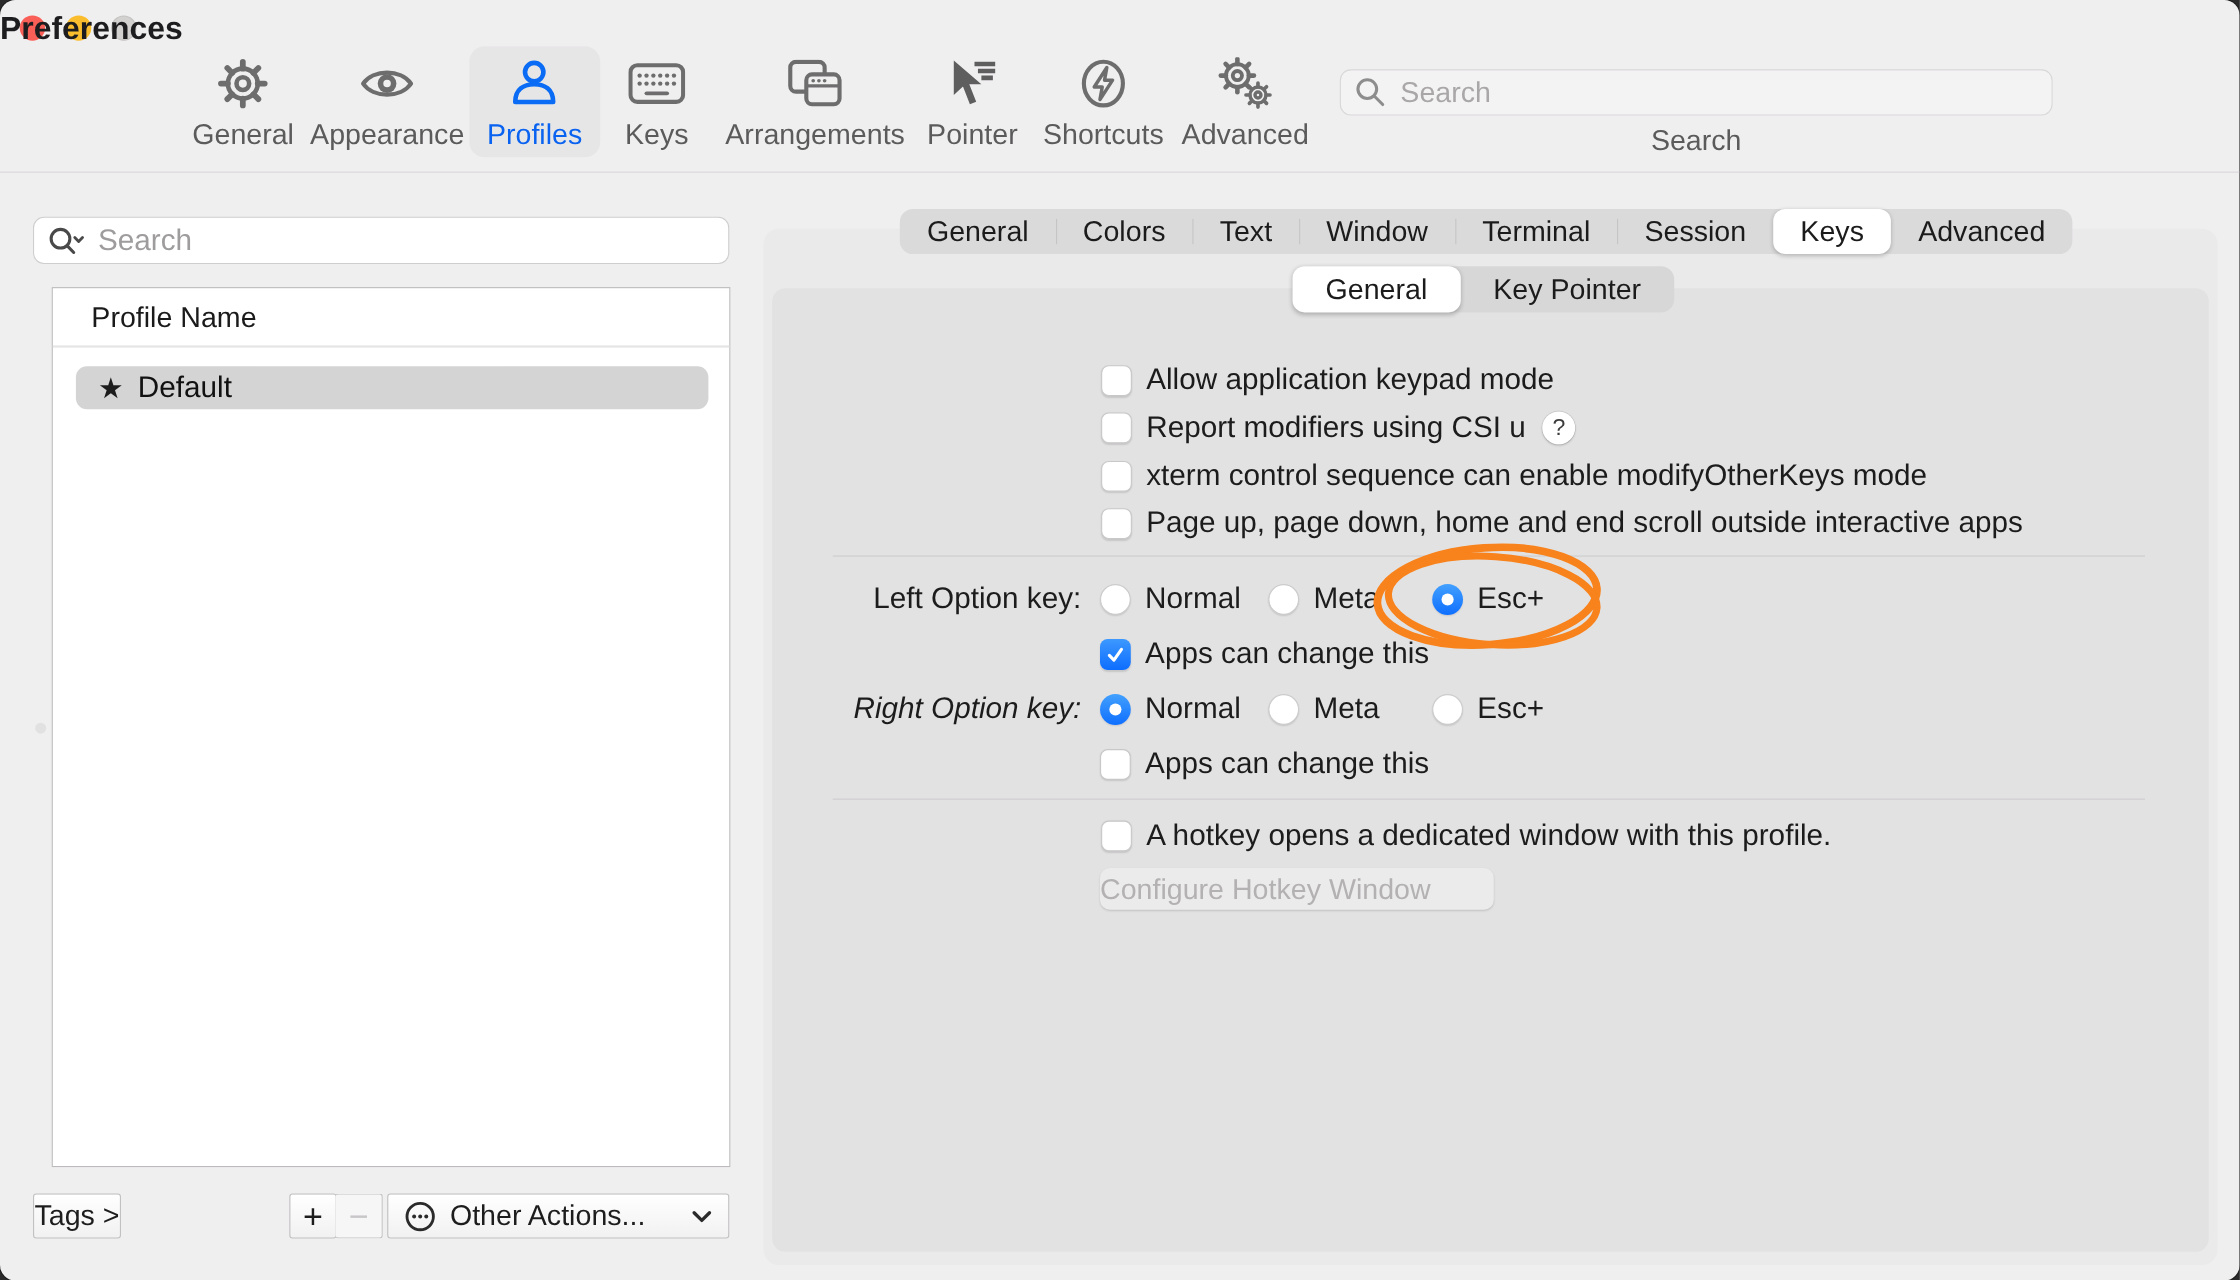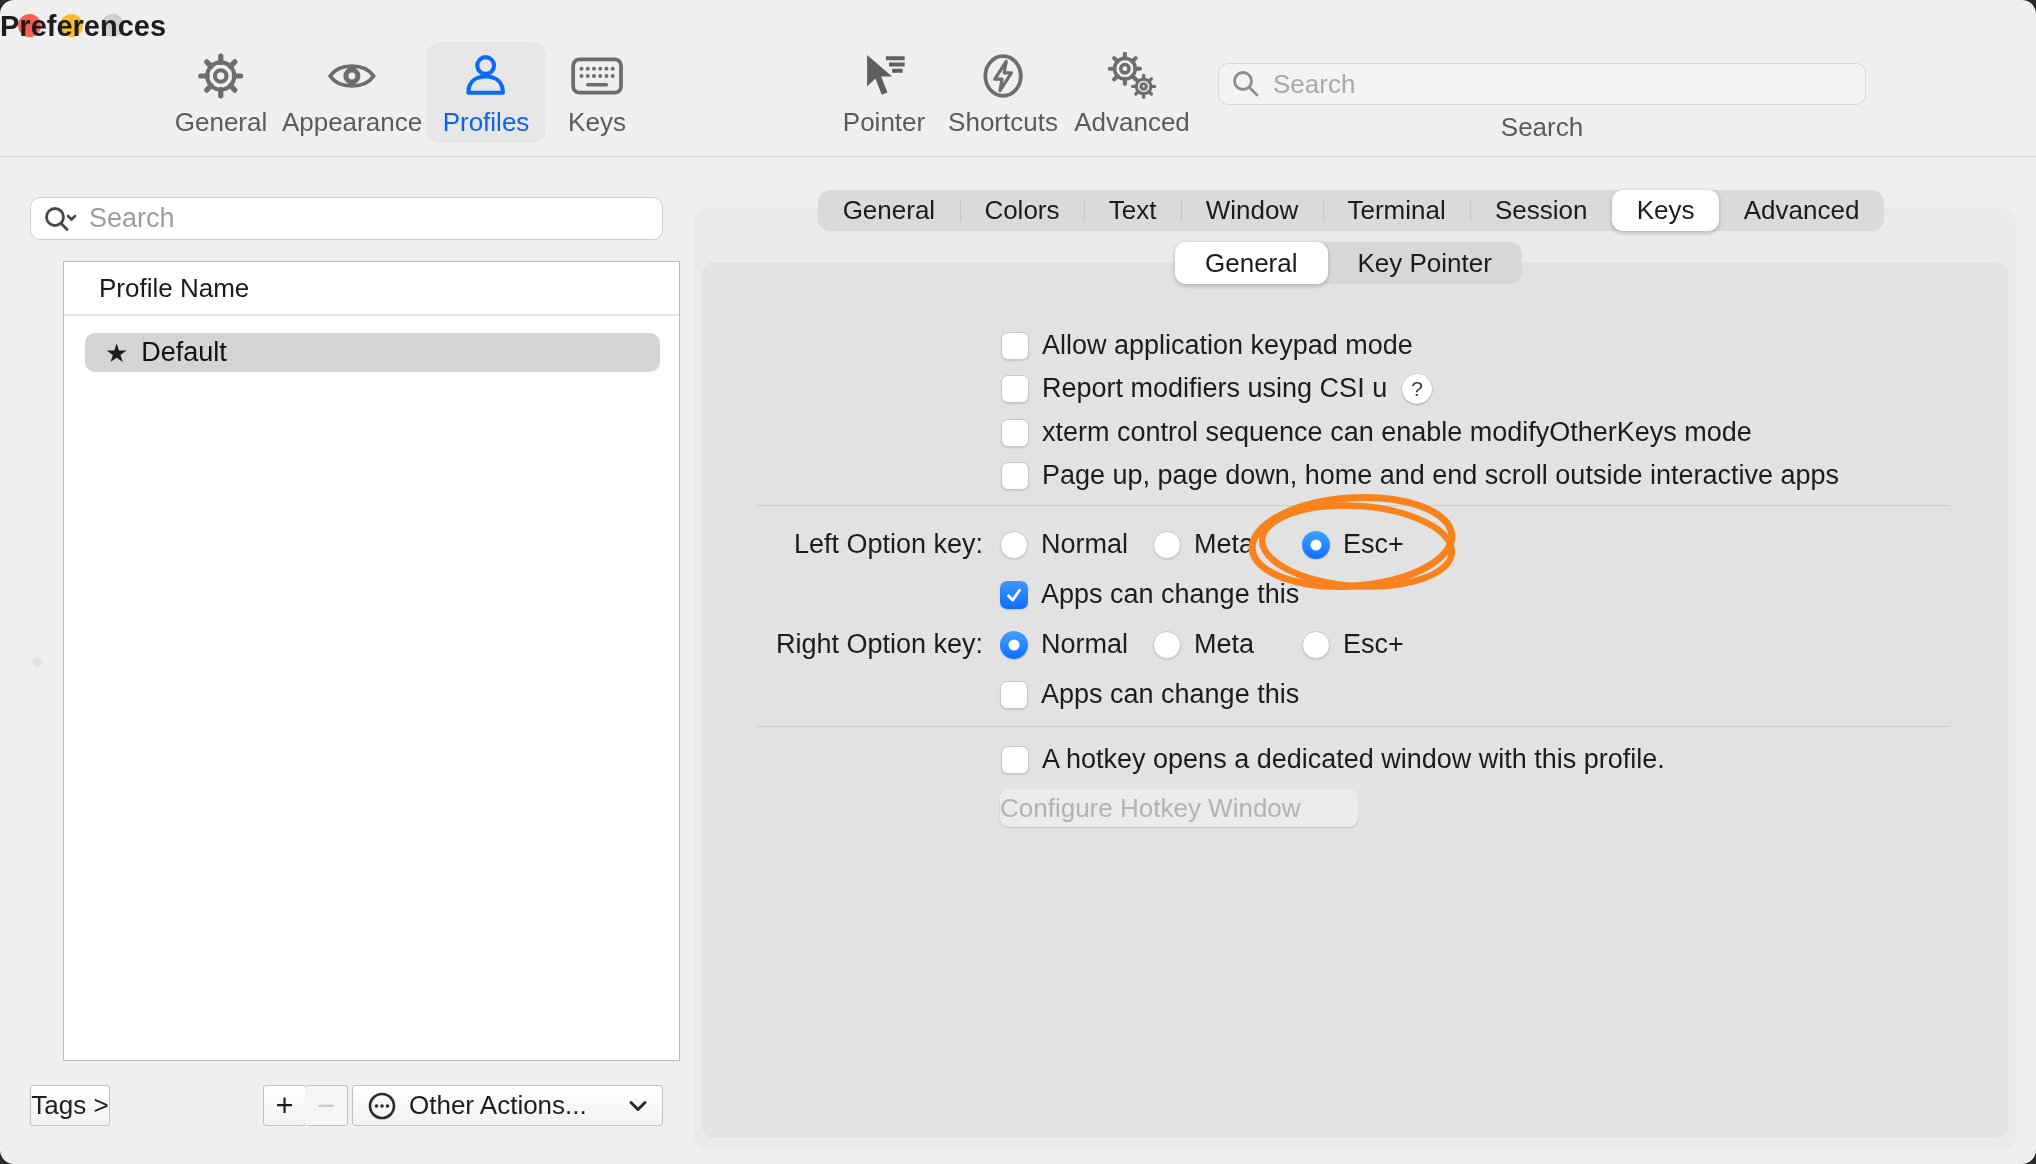--- a/index.html
+++ b/index.html
@@ -24,21 +24,21 @@
   #toolbar-search input{border:none;outline:none;background:transparent;font-size:26px;color:#333;width:100%;}
   #toolbar-search input::placeholder{color:#a9a7a8;}
   #toolbar-search-label{position:absolute;left:1218px;top:112px;width:648px;text-align:center;
         font-size:26px;color:#5c5b5c;}
   
   #sidebar-search{position:absolute;left:30px;top:197px;width:633px;height:43px;background:#fff;
         border:1px solid #cfcecf;border-radius:10px;display:flex;align-items:center;padding:0 12px;gap:8px;}
   #sidebar-search input{border:none;outline:none;background:transparent;font-size:27px;color:#333;width:100%;}
   #sidebar-search input::placeholder{color:#9e9c9d;}
   #profile-list{position:absolute;left:47px;top:261px;width:617px;height:800px;background:#fff;
-        border:1px solid #bcbbbc;margin-left:16px;}
+        border:1px solid #bcbbbc;}
   #profile-list-header{height:54px;border-bottom:2px solid #e6e5e6;display:flex;align-items:center;
         padding-left:35px;font-size:26px;color:#1a1a1a;}
   .profile-row{margin:17px 19px 0 21px;height:39px;border-radius:10px;display:flex;align-items:center;
         gap:13px;padding-left:20px;font-size:27px;color:#111;}
   .profile-row.sel{background:#d5d4d5;}
   .star{font-size:26px;color:#1c1c1c;line-height:1;}
   #dot-artifact{position:absolute;left:32px;top:657px;width:10px;height:10px;border-radius:50%;background:#e2e1e2;}
   .pushbtn{position:absolute;top:1085px;height:41px;background:linear-gradient(#ffffff,#f2f1f2);
         border:1px solid #c2c1c2;border-radius:3px;display:flex;align-items:center;justify-content:center;
         font-size:26px;color:#1d1d1d;}
@@ -145,20 +145,36 @@
             <circle cx="28" cy="18" r="1.9"></circle>
               <circle cx="34" cy="18" r="1.9"></circle>
               <circle cx="40" cy="18" r="1.9"></circle>
           </g>
           <line class="icon-stroke" stroke-width="3.4" x1="16" y1="26.5" x2="34" y2="26.5"></line>
         </svg>
         </span>
       <span class="tlabel">Keys</span>
     </div>
 
+    <div class="titem" style="left:741px;">
+      <span class="ticon">
+        <svg width="50" height="44" viewBox="0 0 48 42">
+          <rect class="icon-stroke" stroke-width="3.6" x="2" y="2" width="30" height="26" rx="5"></rect>
+          <rect x="15" y="12" width="31" height="28" rx="5" fill="#f0eff0"></rect>
+          <rect class="icon-stroke" stroke-width="3.6" x="16" y="13" width="29" height="26" rx="5"></rect>
+          <g fill="#6e6d6e">
+            <circle cx="22" cy="18.5" r="1.6"></circle>
+              <circle cx="27" cy="18.5" r="1.6"></circle>
+              <circle cx="32" cy="18.5" r="1.6"></circle>
+          </g>
+          <line class="icon-stroke" stroke-width="3" x1="16.5" y1="23" x2="44.5" y2="23"></line>
+        </svg>
+        </span>
+      <span class="tlabel">Arrangements</span>
+    </div>
 
     <div class="titem" style="left:884px;">
       <span class="ticon">
         <svg width="46" height="46" viewBox="0 0 44 44">
           <path fill="#5f5e5f" d="M6,2 L6,32 L14,24.5 L20,40 L25.5,37.8 L19.5,22.5 L30,22.5 Z"></path>
           <g stroke="#5f5e5f" stroke-width="4" stroke-linecap="butt">
             <line x1="24" y1="5" x2="42" y2="5"></line>
               <line x1="27" y1="11" x2="42" y2="11"></line>
             <line x1="30" y1="17" x2="40" y2="17"></line>
           </g>
@@ -324,21 +340,21 @@
 
   <div class="row" style="left:1000px;top:579px;">
     <div class="cb on">
       <svg width="22" height="22" viewBox="0 0 28 28">
         <path d="M7,15 L12.3,20.5 L21,8" stroke="#fff" stroke-width="3.6" fill="none" stroke-linecap="round" stroke-linejoin="round"></path>
       </svg>
     </div>
     <span class="lbl">Apps can change this</span>
   </div>
 
-  <div class="optlabel" style="top:629px;">Right Option key:</div>
+  <div class="optlabel" style="top:629px;font-style:italic;">Right Option key:</div>
   <div class="row" style="left:1000px;top:629px;">
     <div class="radio on"></div>
     <span class="lbl">Normal</span>
   </div>
   <div class="row" style="left:1153px;top:629px;">
     <div class="radio"></div>
     <span class="lbl">Meta</span>
   </div>
   <div class="row" style="left:1302px;top:629px;">
     <div class="radio"></div>

